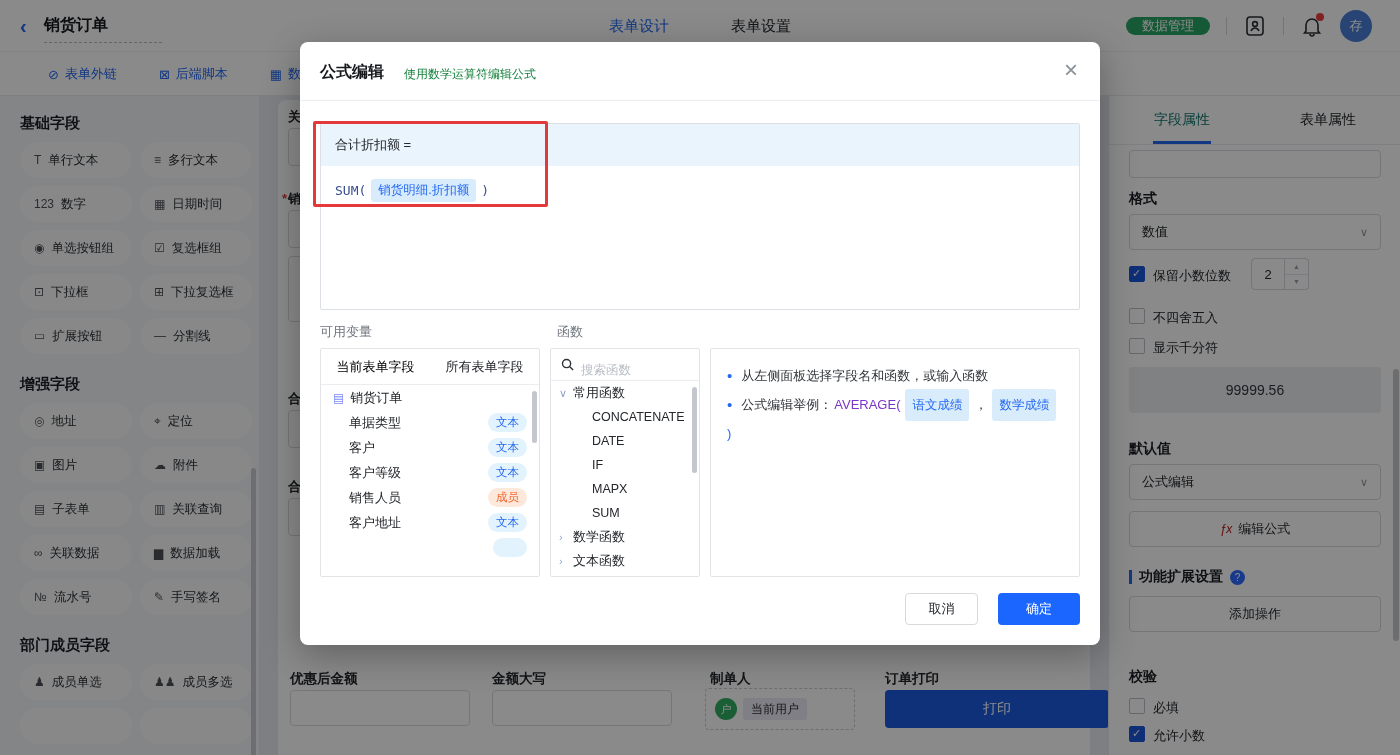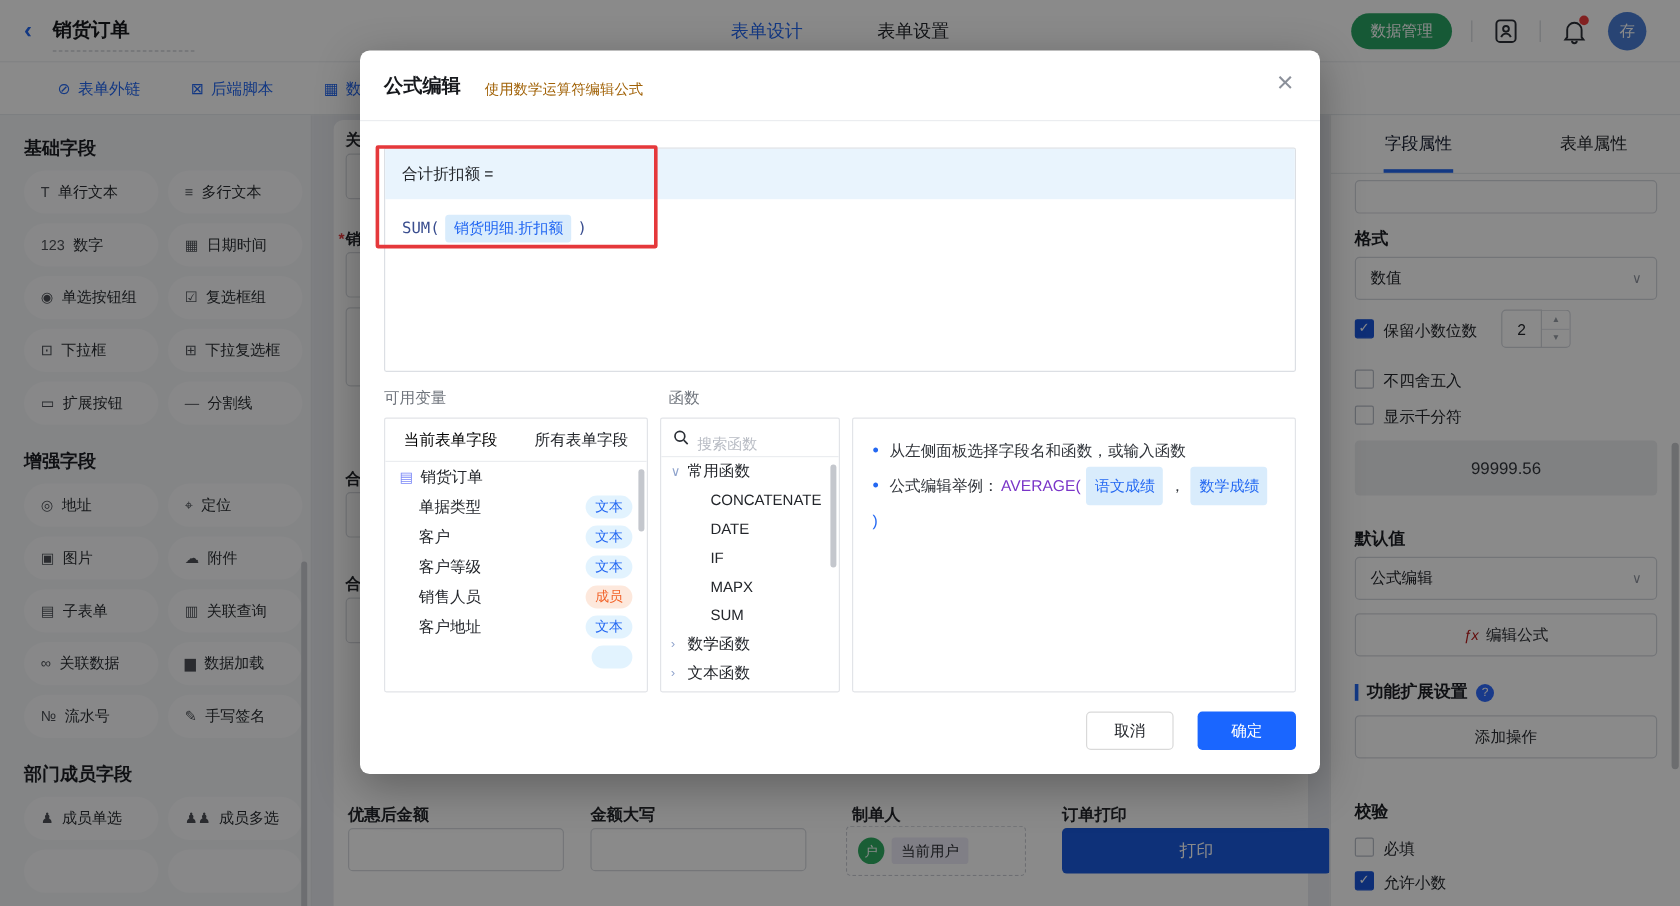--- a/index.html
+++ b/index.html
@@ -10,21 +10,21 @@
 
   
   .topbar { position:absolute; left:0; top:0; width:1400px; height:52px; background:#fff; border-bottom:1px solid #eef0f2; z-index:1; }
   .back { position:absolute; left:20px; top:14px; font-size:20px; font-weight:bold; color:#2468f2; line-height:24px; cursor:pointer; }
   .tb-title { position:absolute; left:44px; top:15px; font-size:16px; font-weight:bold; color:#17191d; }
   .tb-title-underline { position:absolute; left:44px; top:42px; width:118px; border-bottom:1px dashed #b9bdc6; }
   .tb-tabs { position:absolute; left:0; top:0; width:1400px; height:52px; display:flex; justify-content:center; align-items:center; gap:62px; }
   .tb-tab { font-size:15px; color:#23262b; cursor:pointer; }
   .tb-tab.active { color:#2468f2; }
   .tb-right { position:absolute; right:28px; top:0; height:52px; display:flex; align-items:center; gap:16px; }
-  .pill-green { background:#2aa564; color:#fff; font-size:13px; border-radius:16px; height:30px; padding:0 16px; display:flex; align-items:center; cursor:pointer; }
+  .pill-green { background:#2aa564; color:#fff; font-size:13px; border-radius:16px; height:18px; padding:0 16px; display:flex; align-items:center; cursor:pointer; }
   .tb-sep { width:1px; height:18px; background:#d4d7dc; }
   .tb-ic { width:24px; height:24px; position:relative; cursor:pointer; }
   .tb-ic svg { width:24px; height:24px; }
   .bell-dot { position:absolute; right:0; top:-1px; width:8px; height:8px; background:#f03e3e; border-radius:50%; }
   .avatar { width:32px; height:32px; border-radius:50%; background:#4a7fd6; color:#fff; font-size:13px; display:flex; align-items:center; justify-content:center; cursor:pointer; }
 
   
   .toolbar { position:absolute; left:0; top:52px; width:1400px; height:44px; background:#fff; border-bottom:1px solid #e8eaee; z-index:1; }
   .tool-links { position:absolute; left:48px; top:0; height:44px; display:flex; align-items:center; gap:42px; }
   .tool-link { display:flex; align-items:center; gap:6px; color:#2468f2; font-size:13px; cursor:pointer; }
@@ -53,21 +53,21 @@
   .bf-input { position:absolute; width:180px; height:36px; border:1px solid #d8dbe0; border-radius:4px; background:#fff; }
   .creator-box { position:absolute; width:150px; height:42px; border:1px dashed #c9ccd3; border-radius:4px; display:flex; align-items:center; padding-left:9px; gap:6px; }
   .creator-avatar { width:22px; height:22px; border-radius:50%; background:#2fae63; color:#fff; font-size:11px; display:flex; align-items:center; justify-content:center; }
   .creator-chip { background:#edeaf7; border-radius:3px; height:22px; display:flex; align-items:center; padding:0 8px; font-size:12px; color:#2b2e33; }
   .print-btn { position:absolute; width:224px; height:38px; background:#1a5ce0; color:#fff; border-radius:4px; display:flex; align-items:center; justify-content:center; font-size:14px; cursor:pointer; }
 
   
   .rpanel { position:absolute; left:1108px; top:96px; width:292px; height:659px; background:#fff; border-left:1px solid #e6e8eb; z-index:1; overflow:hidden; }
   .rtabs { position:absolute; left:0; top:0; width:292px; height:49px; display:flex; border-bottom:1px solid #e8eaed; }
   .rtab { flex:1; display:flex; align-items:center; justify-content:center; font-size:14px; color:#23262b; position:relative; cursor:pointer; }
-  .rtab.active { color:#0f172a; }
+  .rtab.active { color:#0f766e; }
   .rtab.active::after { content:""; position:absolute; left:50%; transform:translateX(-50%); bottom:0; width:58px; height:3px; background:#2468f2; }
   .r-label { position:absolute; left:20px; font-size:14px; font-weight:bold; color:#1c1f24; }
   .r-input { position:absolute; left:20px; width:252px; border:1px solid #d5d8de; border-radius:4px; background:#fff; }
   .r-select { position:absolute; left:20px; width:252px; height:36px; border:1px solid #d5d8de; border-radius:4px; background:#fff; display:flex; align-items:center; padding:0 12px; font-size:13px; color:#23262b; cursor:pointer; }
   .r-select .chev { margin-left:auto; color:#9095a0; font-size:11px; }
   .cb { position:absolute; width:16px; height:16px; border:1px solid #b9bec8; border-radius:2px; background:#fff; cursor:pointer; }
   .cb.checked { background:#1a56db; border-color:#1a56db; }
   .cb.checked::after { content:"✓"; position:absolute; left:2px; top:0px; color:#fff; font-size:11px; font-weight:bold; }
   .cb-label { position:absolute; font-size:13px; color:#23262b; }
   .stepper-num { position:absolute; width:34px; height:32px; border:1px solid #d5d8de; border-radius:4px 0 0 4px; display:flex; align-items:center; justify-content:center; font-size:13px; }
@@ -82,21 +82,21 @@
   .ext-title { font-size:14px; font-weight:bold; color:#1c1f24; }
   .help-circle { width:15px; height:15px; border-radius:50%; background:#2f6bff; color:#fff; font-size:10px; display:flex; align-items:center; justify-content:center; cursor:pointer; }
   .page-scroll { position:absolute; left:1393px; top:369px; width:6px; height:272px; background:#c7c9cd; border-radius:3px; z-index:2; }
 
   
   .dim { position:absolute; left:0; top:0; width:1400px; height:755px; background:rgba(0,0,0,0.46); z-index:10; }
 
   
   .modal { position:absolute; left:300px; top:42px; width:800px; height:603px; background:#fff; border-radius:8px; box-shadow:0 10px 36px rgba(0,0,0,0.3); z-index:20; }
   .m-title { position:absolute; left:20px; top:20px; font-size:16px; font-weight:bold; color:#17191d; }
-  .m-subtitle { position:absolute; left:104px; top:24px; font-size:12px; color:#a16207;font-family:Liberation Serif, serif; }
+  .m-subtitle { position:absolute; left:104px; top:24px; font-size:12px; color:#15803d;font-family:Liberation Serif, serif; }
   .m-close { position:absolute; right:22px; top:14px; font-size:24px; color:#8b909a; cursor:pointer; line-height:28px; }
   .m-divider { position:absolute; left:0; top:58px; width:800px; border-top:1px solid #ebedf0; }
   .formula-box { position:absolute; left:20px; top:81px; width:760px; height:187px; border:1px solid #dcdfe4; border-radius:2px; background:#fff; cursor:text; }
   .formula-band { position:absolute; left:0; top:0; width:758px; height:42px; background:#e9f4fd; display:flex; align-items:center; padding-left:14px; font-size:13px; color:#23262b; }
   .formula-line { position:absolute; left:14px; top:55px; font-family:"DejaVu Sans Mono","Liberation Mono",monospace; font-size:13px; color:#3a4e8f; display:flex; align-items:center; }
   .f-chip { background:#d9ecfc; color:#2468f2; border-radius:3px; padding:3px 7px; margin:0 5px; font-family:"Liberation Sans","DejaVu Sans",sans-serif; font-size:12.5px; }
   .m-sec-label { position:absolute; top:281px; font-size:13px; color:#70757d; }
   .panel { position:absolute; top:306px; height:229px; border:1px solid #e2e4e8; border-radius:2px; background:#fff; overflow:hidden; }
   .var-tabs { display:flex; height:36px; border-bottom:1px solid #ebedf0; }
   .var-tab { flex:1; display:flex; align-items:center; justify-content:center; font-size:13px; color:#23262b; cursor:pointer; }

